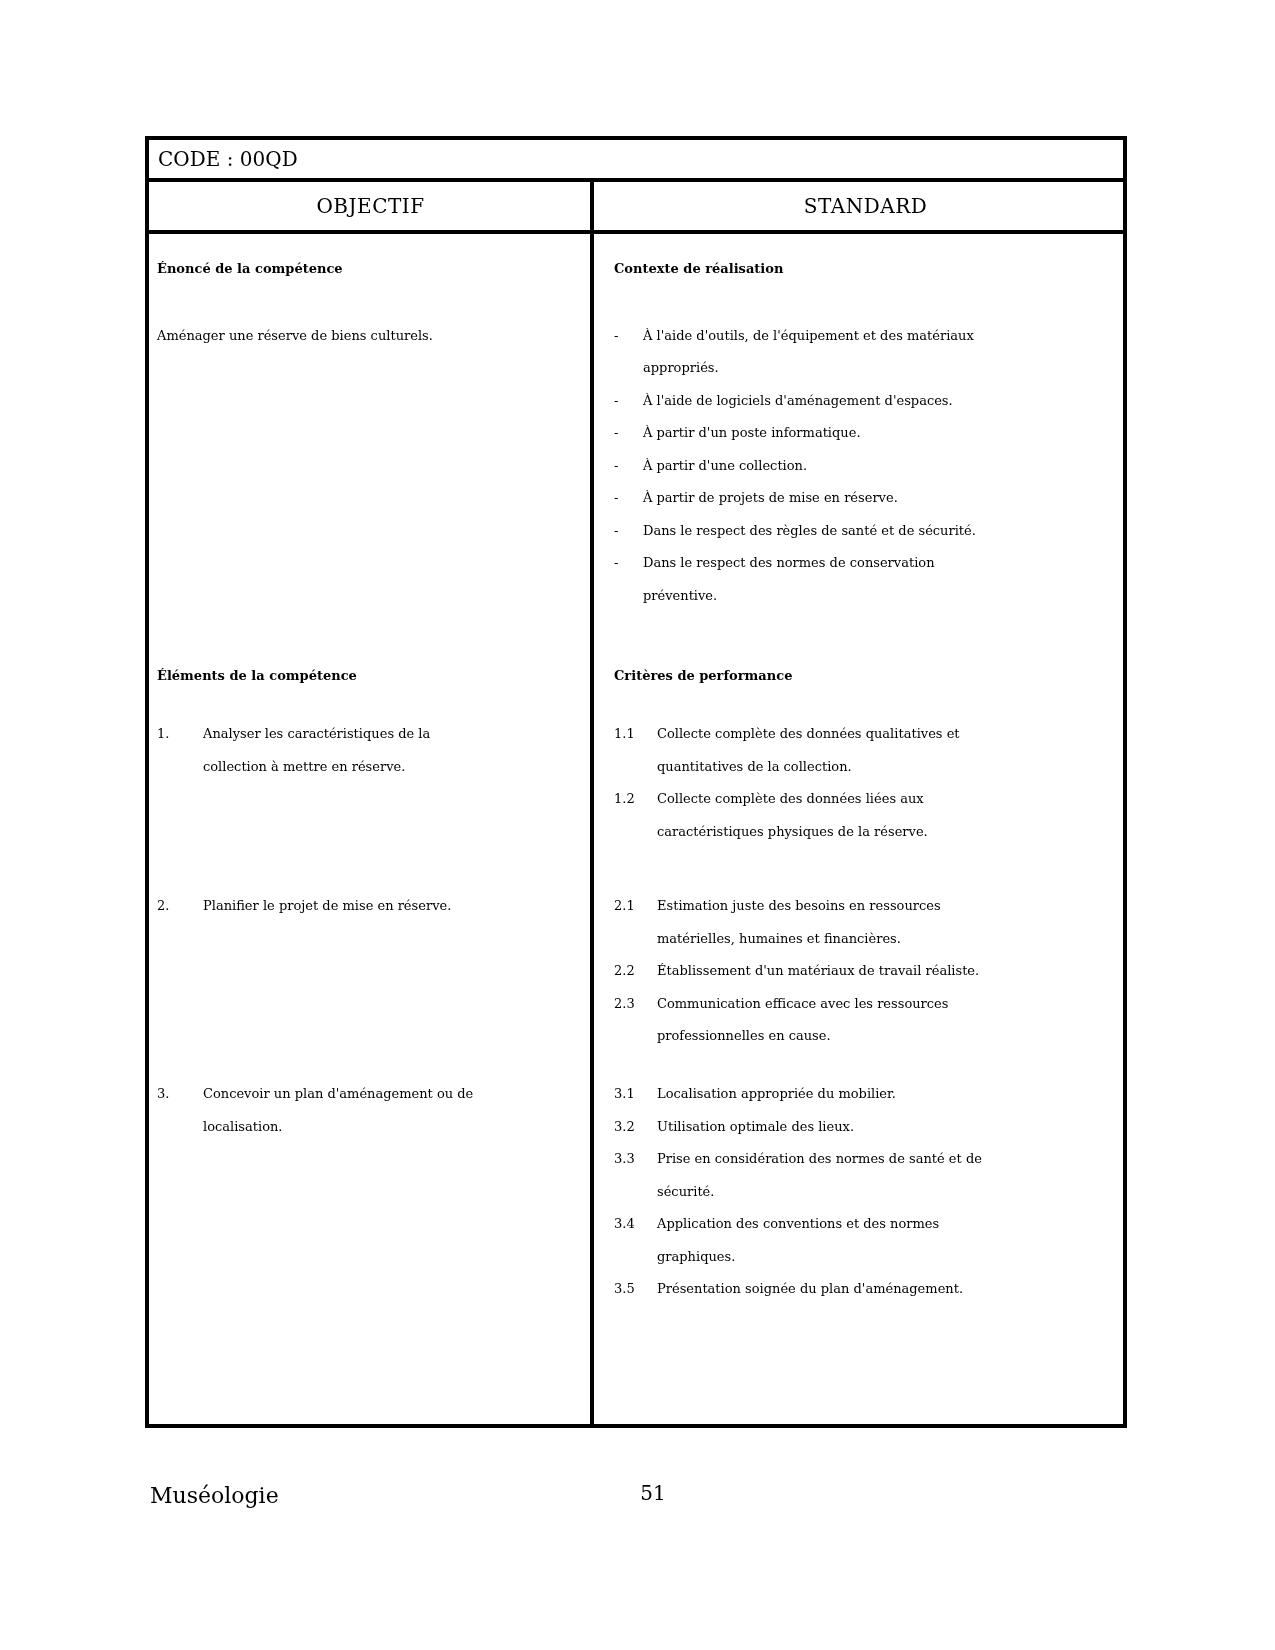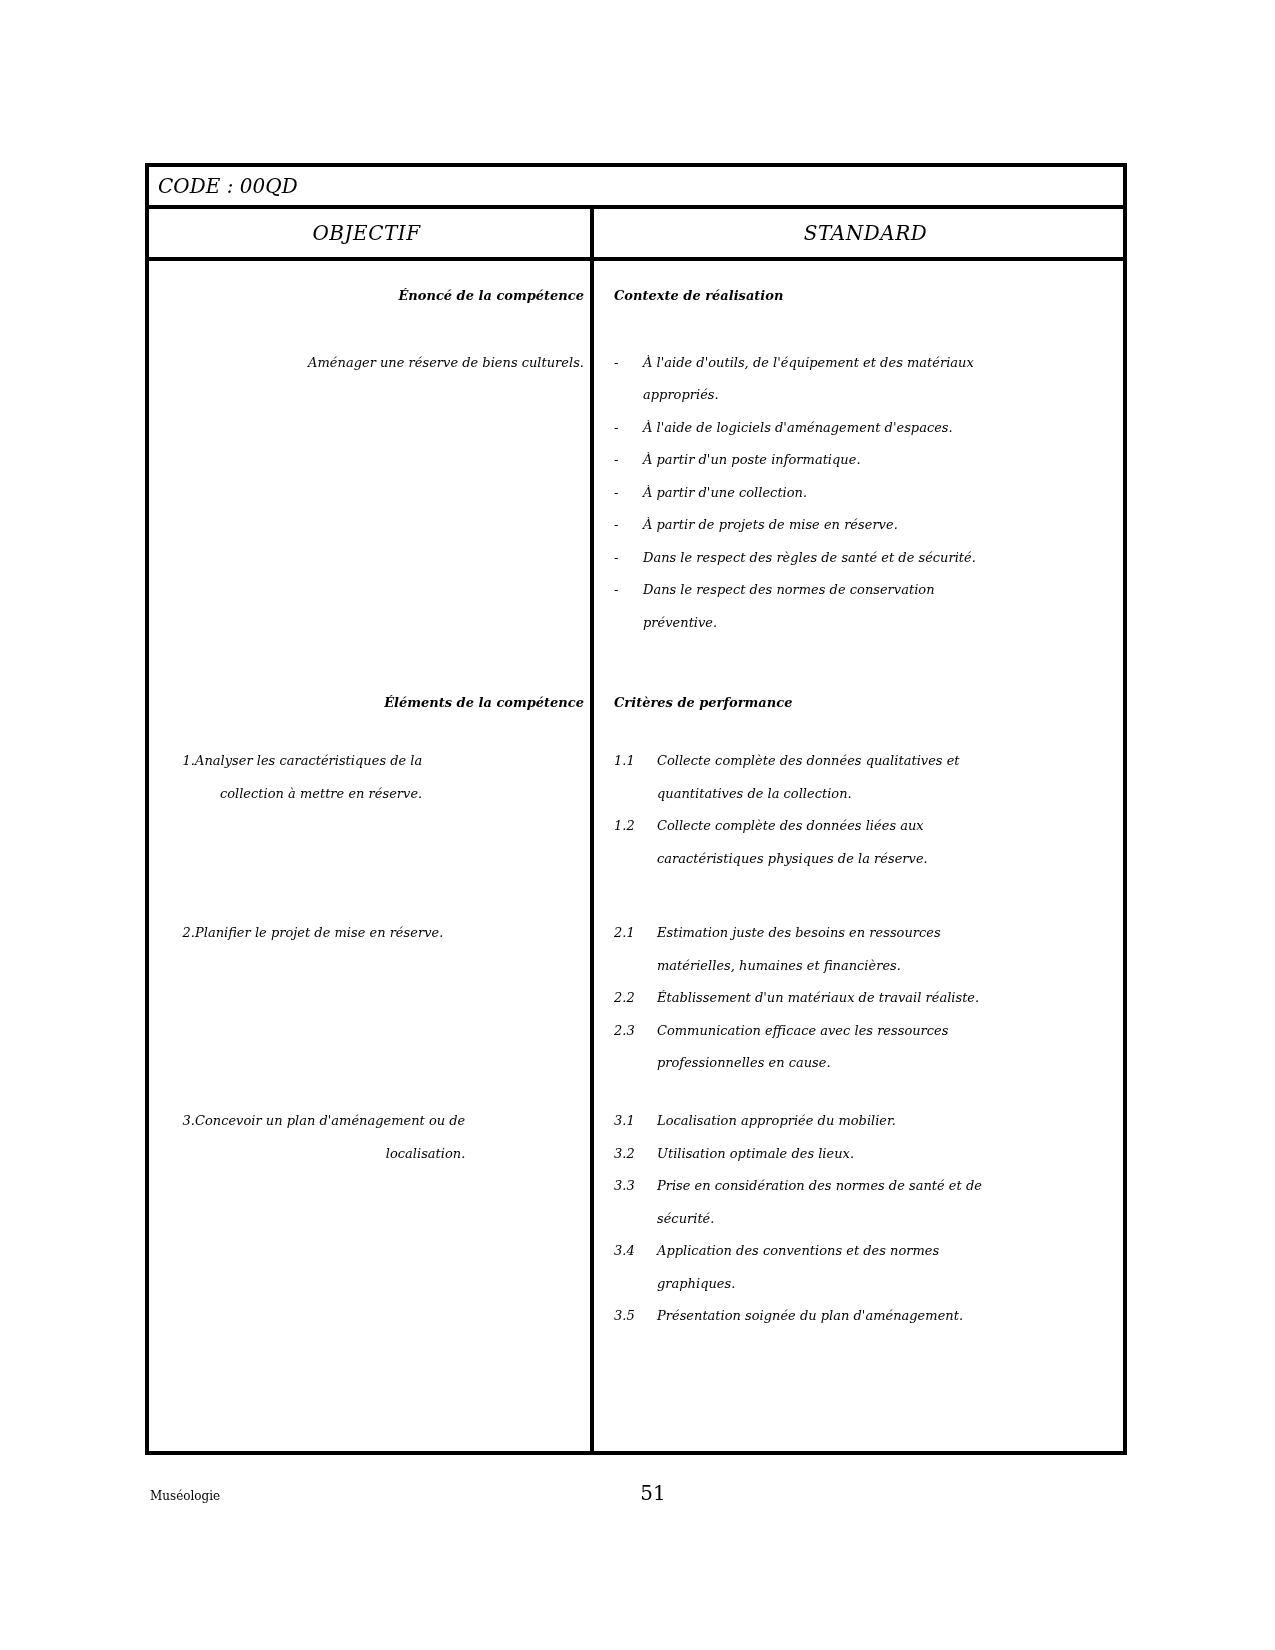--- a/index.html
+++ b/index.html
@@ -12,27 +12,26 @@
   .page {
     position: relative;
     width: 1275px;
     height: 1650px;
     background: #ffffff;
     overflow: hidden;
   }
   .ctable {
     position: absolute;
     left: 145px;
-    top: 163px;
+    top: 136px;
     width: 982px;
     height: 1292px;
     border: 4px solid #000000;
     box-sizing: border-box;
     background: #ffffff;
-    font-style: italic;
   }
   .row-code {
     height: 38px;
     border-bottom: 4px solid #000000;
     display: flex;
     align-items: center;
     padding-left: 9px;
     font-size: 20px;
     box-sizing: content-box;
   }
@@ -49,23 +48,23 @@
     font-size: 20px;
     letter-spacing: 0.5px;
   }
   .content {
     display: grid;
     grid-template-columns: 441px 1fr;
     grid-template-rows: 426px 58px 172px 188px 1fr;
     height: 1190px;
   }
   .lc {
+    padding-left: 8px;
     padding-right: 6px;
     box-sizing: border-box;
-    text-align: right;
   }
   .rc {
     border-left: 4px solid #000000;
     padding-left: 20px;
     padding-right: 6px;
     box-sizing: border-box;
   }
   .content div, .content p {
     font-size: 13px;
     line-height: 32.5px;
@@ -81,21 +80,21 @@
   .li { display: flex; }
   .marker { flex: 0 0 auto; }
   .txt { white-space: pre-line; }
   .ctx .marker { width: 29px; }
   .crit .marker { width: 43px; }
   .elem .marker { width: 46px; }
   .footer-left {
     position: absolute;
     left: 150px;
     top: 1481px;
-    font-size: 12px;
+    font-size: 22px;
     line-height: 30px;
   }
   .footer-page {
     position: absolute;
     left: 162px;
     top: 1478px;
     width: 982px;
     text-align: center;
     font-size: 20px;
     line-height: 30px;

